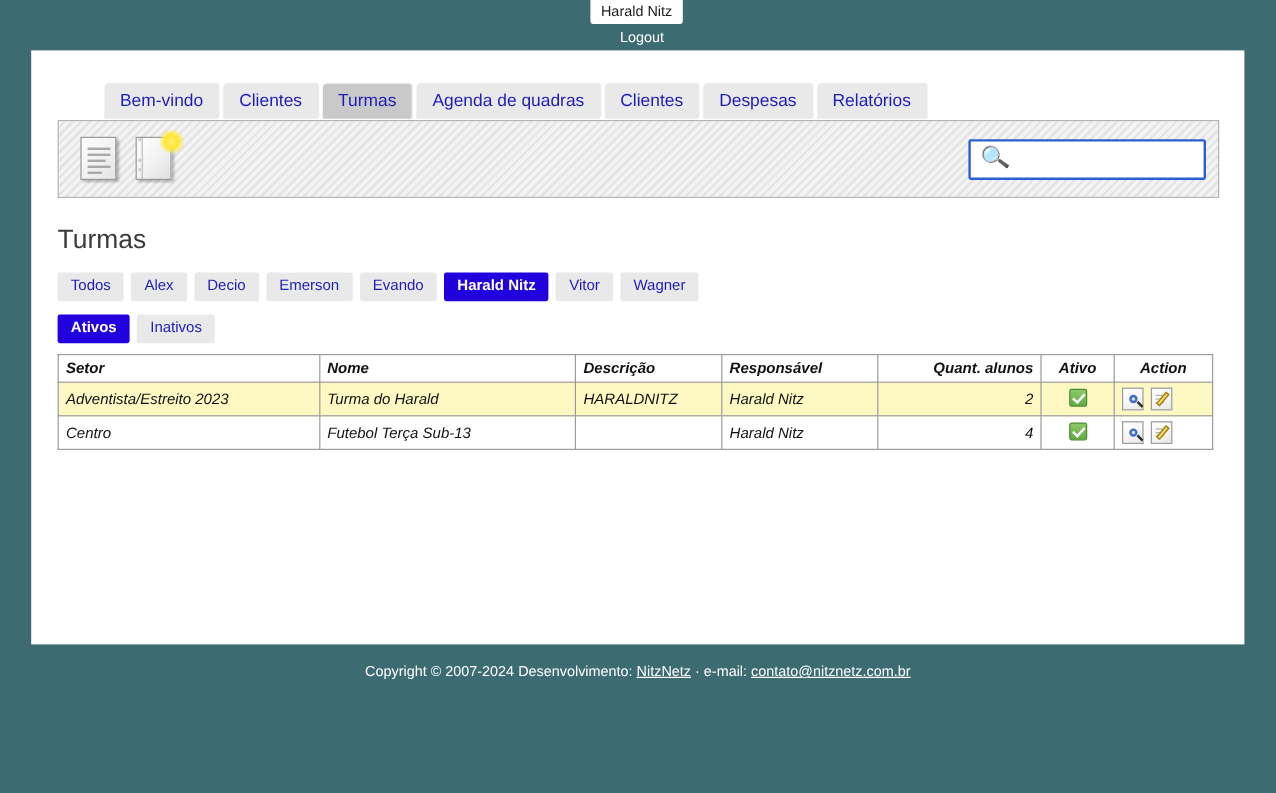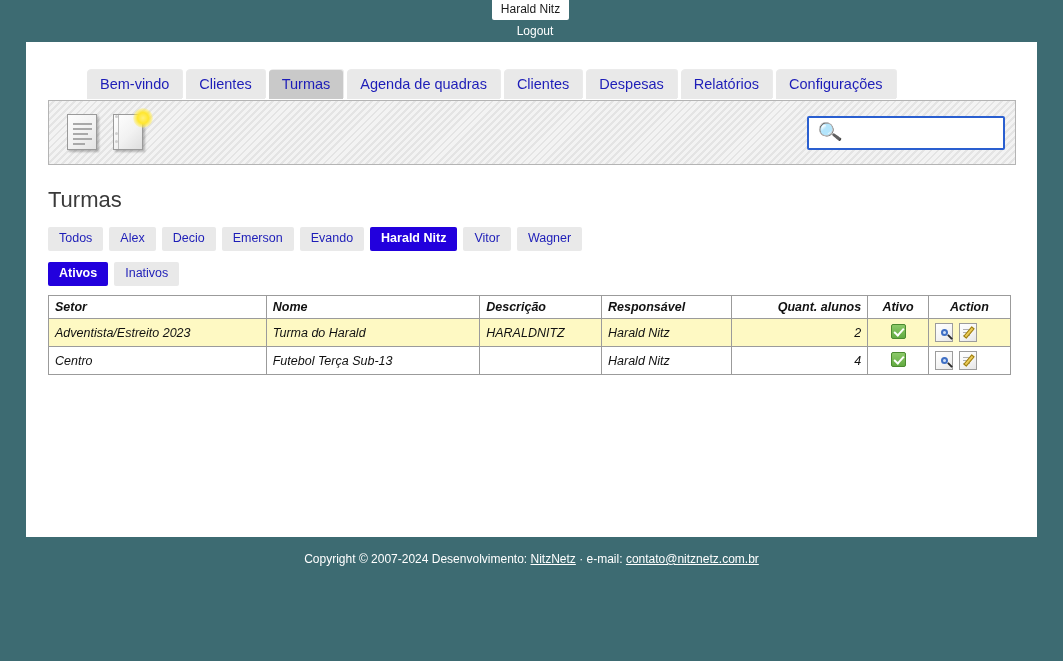--- a/index.html
+++ b/index.html
@@ -283,21 +283,20 @@
 <div class="card">
 
   <div class="tabs">
     <div class="tab">Bem-vindo</div>
     <div class="tab">Clientes</div>
     <div class="tab active">Turmas</div>
     <div class="tab">Agenda de quadras</div>
     <div class="tab">Clientes</div>
     <div class="tab">Despesas</div>
     <div class="tab">Relatórios</div>
-    <div class="tab">Configurações</div>
   </div>
 
   <div class="toolbar">
     <div class="tool-icons">
       <div class="tool-btn">
         <div class="doc-icon">
           <span class="ln"></span>
             <span class="ln"></span>
             <span class="ln"></span>
           <span class="ln"></span>

